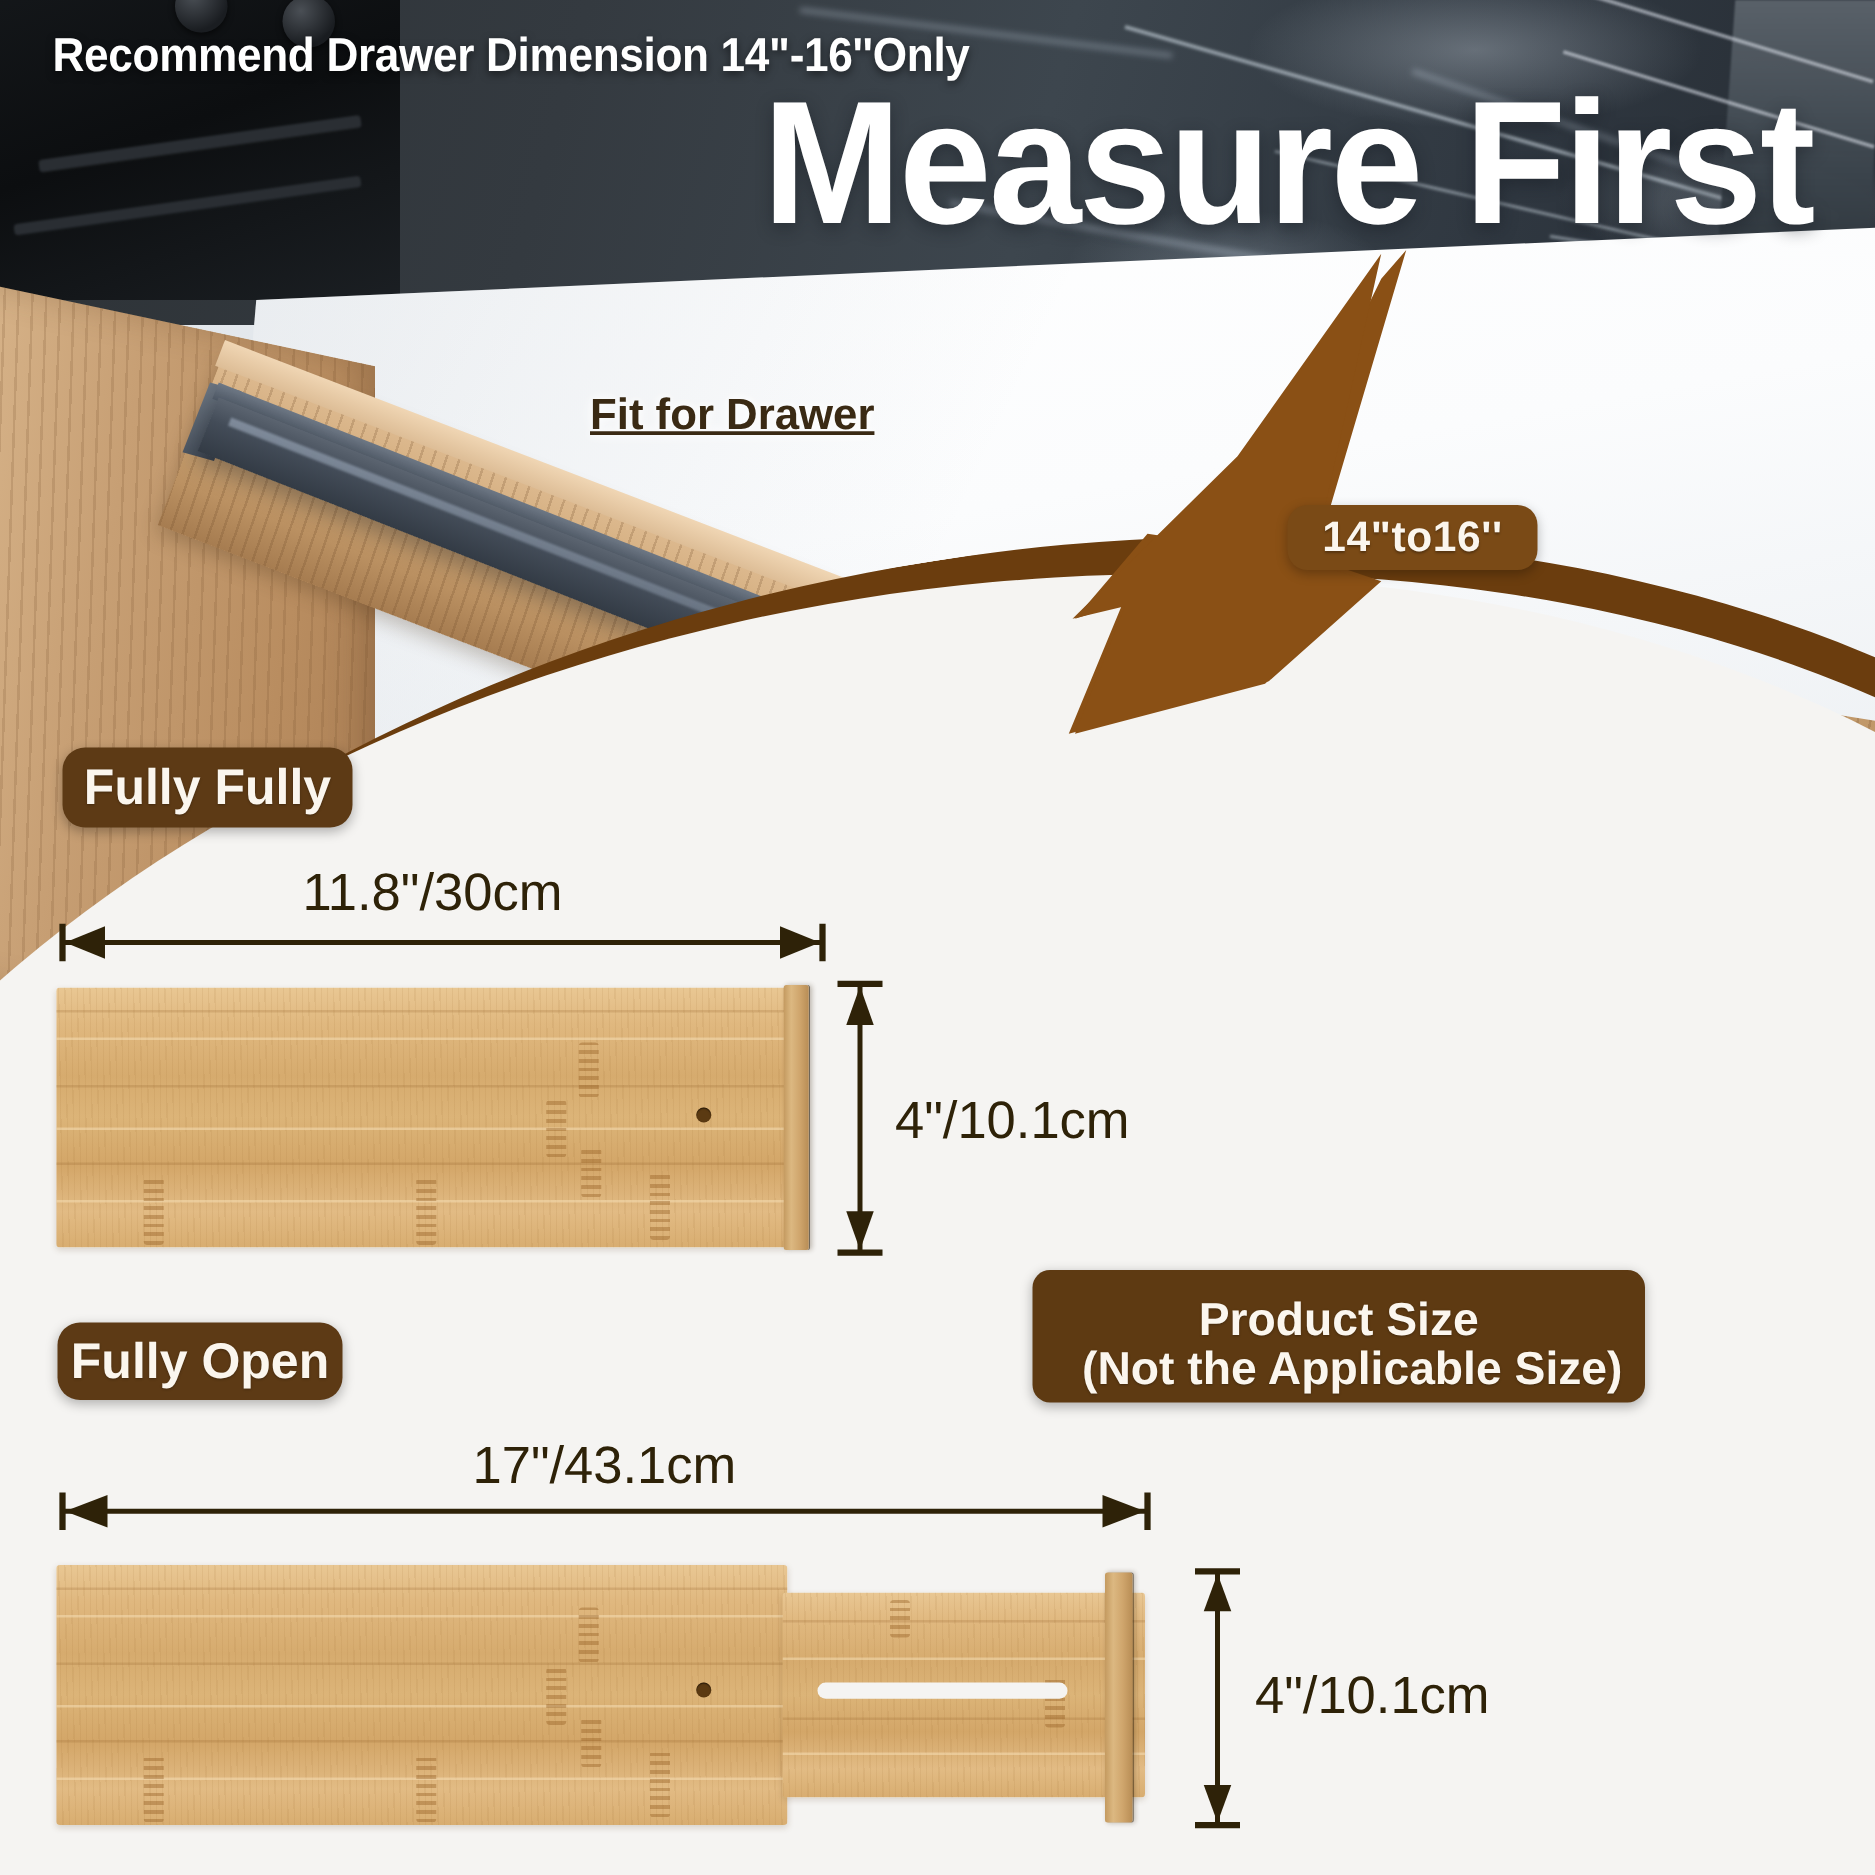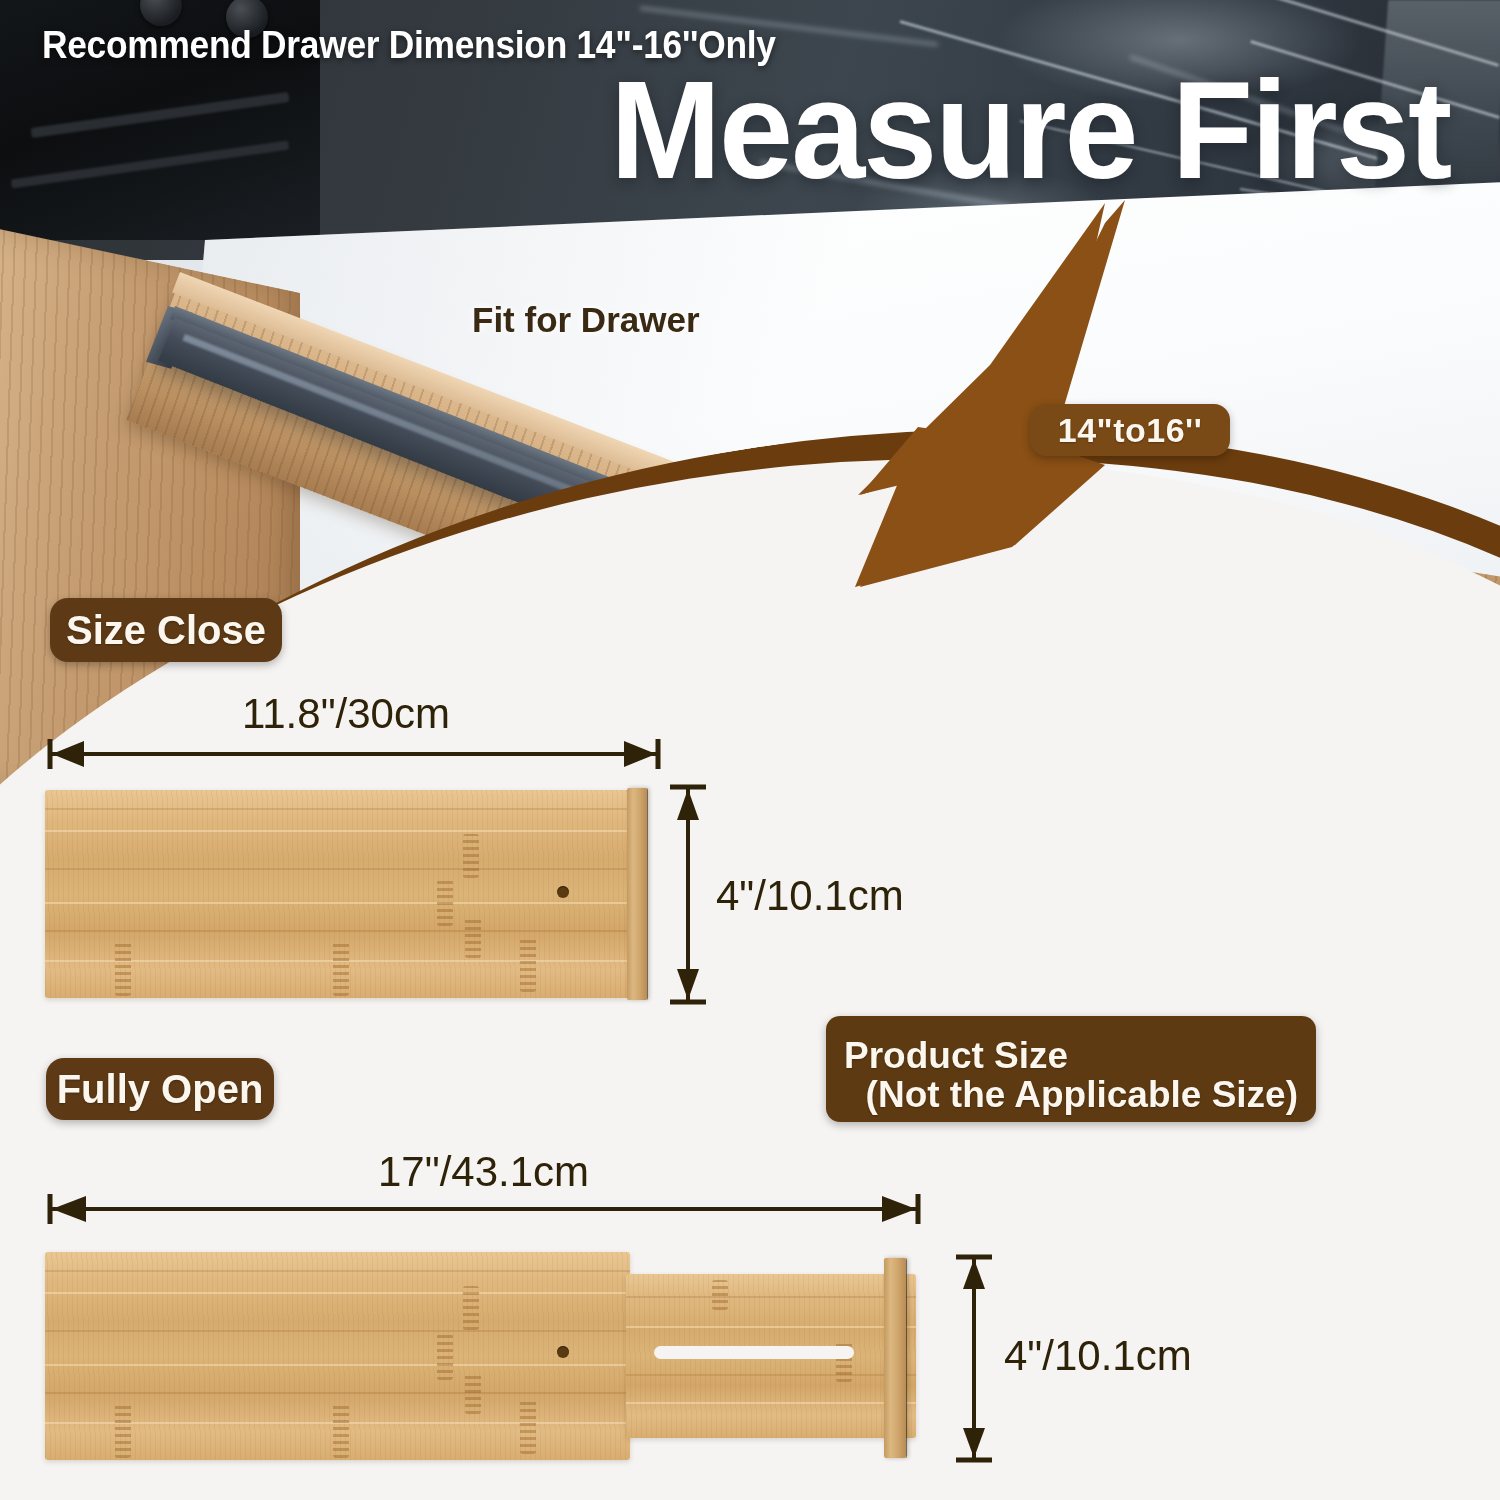--- a/index.html
+++ b/index.html
@@ -145,38 +145,38 @@
     font-size:140px;line-height:1;font-weight:bold;color:#ffffff;
     letter-spacing:-2px;transform:scaleX(.95);transform-origin:right center;
     text-shadow:0 4px 14px rgba(20,25,32,.45);
     white-space:nowrap;
   }
   .fitline{
     position:absolute;left:472px;font-size:35px;font-weight:bold;color:#3a2a14;
     text-shadow:0 0 7px rgba(255,255,255,.95),0 0 14px rgba(255,255,255,.8);
     white-space:nowrap;
   }
-  .fit1{top:300px;}
+  .fit1{top:312px;text-decoration:underline;}
   .fit2{top:358px;}
 
   
   .pill{
     position:absolute;display:flex;align-items:center;justify-content:center;
     background:#7a4a16;border-radius:16px;color:#fbf6ee;font-weight:bold;
     box-shadow:0 3px 9px rgba(0,0,0,.28);
     text-shadow:0 1px 2px rgba(0,0,0,.3);
   }
   .pill-1416{left:1030px;top:404px;width:200px;height:52px;font-size:34px;letter-spacing:.5px;}
   .pill-close{left:50px;top:598px;width:232px;height:64px;font-size:40px;background:#5d3a15;border-radius:18px;}
   .pill-open{left:46px;top:1058px;width:228px;height:62px;font-size:40px;background:#5d3a15;border-radius:18px;}
   .pill-prod{
     left:826px;top:1016px;width:490px;height:106px;background:#5e3a12;border-radius:14px;
     flex-direction:column;align-items:stretch;justify-content:center;padding:0 18px;box-sizing:border-box;
   }
-  .pill-prod .l1{font-size:37px;text-align:left;line-height:1.06;margin-top:13px;}
+  .pill-prod .l1{font-size:37px;text-align:center;line-height:1.06;margin-top:13px;}
   .pill-prod .l2{font-size:37px;text-align:right;line-height:1.1;}
 
   
   .bigArrow{position:absolute;left:800px;top:195px;width:420px;height:430px;pointer-events:none;}
 
   
   .dimLabel{position:absolute;font-size:42px;color:#2e2208;white-space:nowrap;}
   .svgdim{position:absolute;}
 
   
@@ -252,21 +252,21 @@
   <div class="fitline fit1">Fit for Drawer</div>
 
   <svg class="bigArrow" viewBox="0 0 420 430">
     <polygon points="325,5 252,252 305,270 215,350 230,272 175,292 305,28" fill="#8a5015"></polygon>
     <polygon points="252,252 215,350 55,392 98,288 60,300 118,232" fill="#8a5015"></polygon>
     <polygon points="305,8 250,255 300,272 212,352 60,392 100,290 58,300 190,170" fill="#8a5015"></polygon>
   </svg>
 
   <div class="pill pill-1416">14"to16''</div>
 
-  <div class="pill pill-close">Size Close</div>
+  <div class="pill pill-close">Fully Fully</div>
 
   <div class="dimLabel" style="left:242px;top:690px;">11.8"/30cm</div>
 
   <svg class="svgdim" style="left:40px;top:735px;" width="630" height="40">
     <line x1="10" y1="4" x2="10" y2="34" stroke="#2e2208" stroke-width="5"></line>
     <line x1="618" y1="4" x2="618" y2="34" stroke="#2e2208" stroke-width="5"></line>
     <line x1="12" y1="19" x2="616" y2="19" stroke="#2e2208" stroke-width="4"></line>
     <polygon points="12,19 44,6 44,32" fill="#2e2208"></polygon>
     <polygon points="616,19 584,6 584,32" fill="#2e2208"></polygon>
   </svg>

